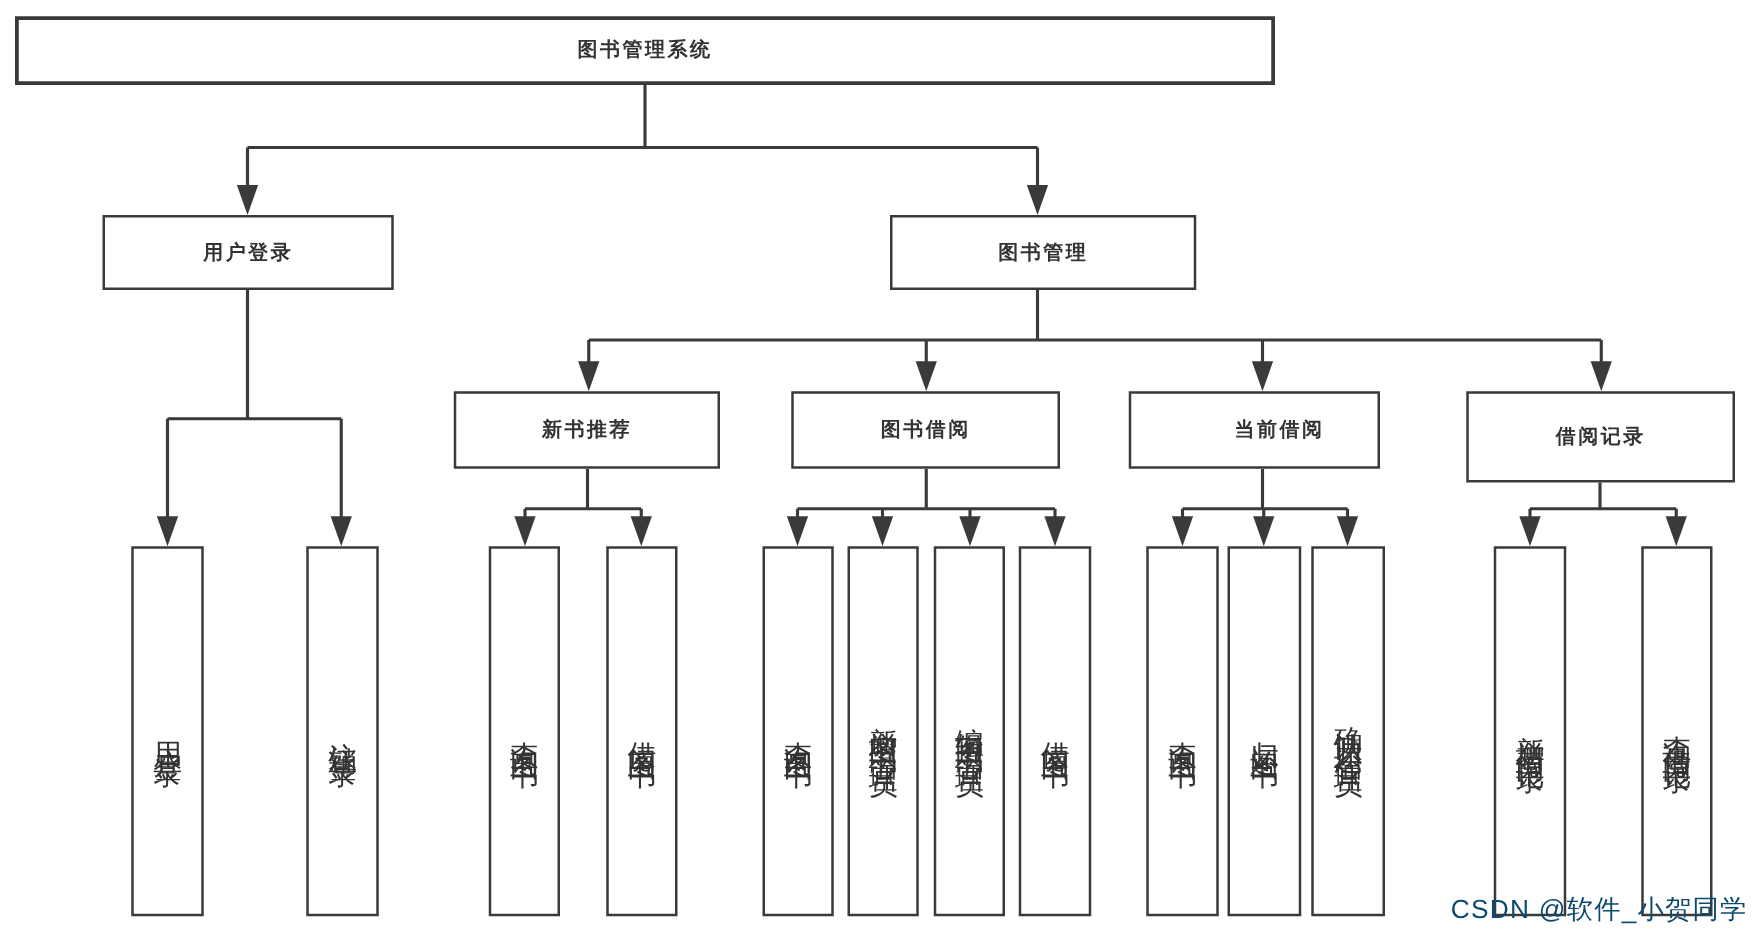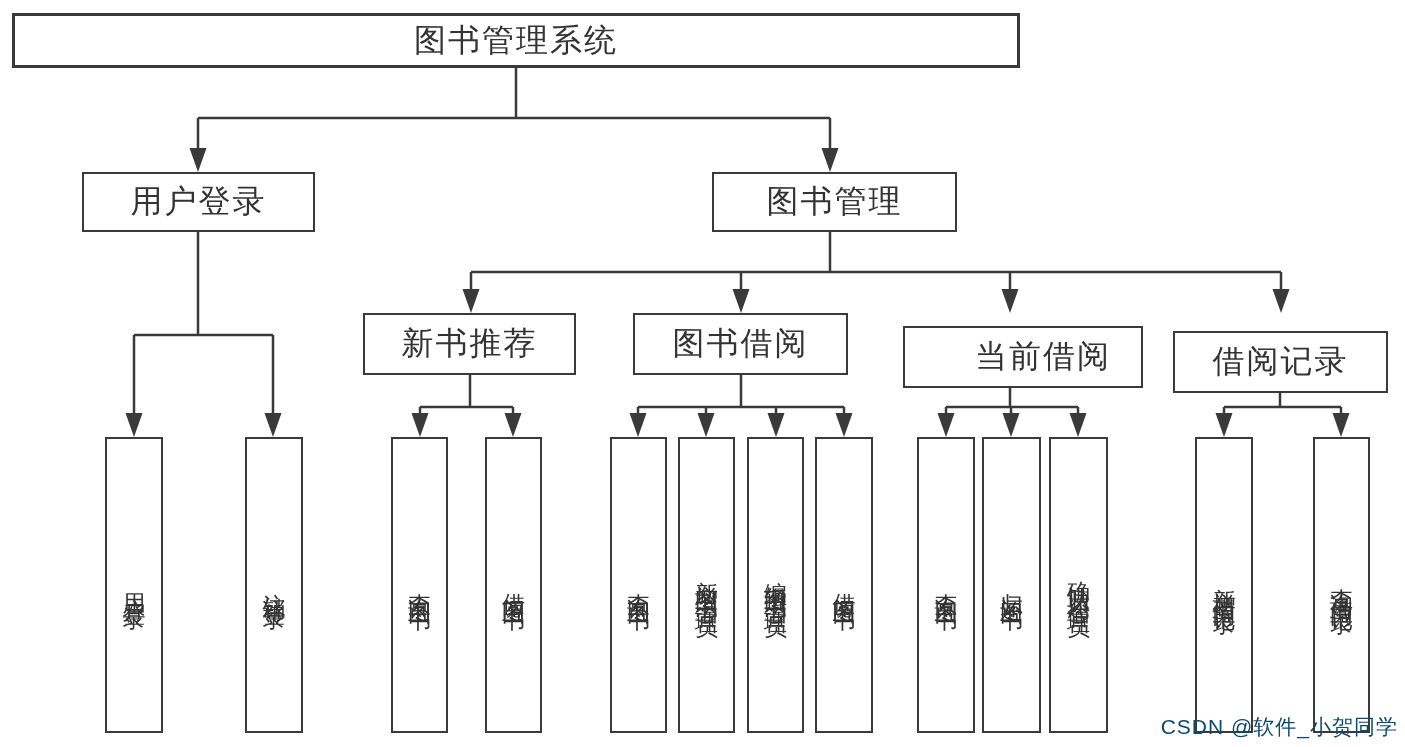--- a/index.html
+++ b/index.html
@@ -21,23 +21,24 @@
     box-sizing: border-box;
     border: 2.5px solid #3a3a3a;
     background: #ffffff;
     display: flex;
     align-items: center;
     justify-content: center;
     color: #333333;
   }
   .root-box { border-width: 3px; }
   .h-label {
-    font-size: 32px;
+    font-size: 16px;
     letter-spacing: 2px;
     white-space: nowrap;
+    font-weight: bold;
   }
   .leaf .v-label {
     writing-mode: vertical-rl;
     font-size: 23px;
     letter-spacing: 5px;
     line-height: 1;
     white-space: nowrap;
   }
   .watermark {
     position: absolute;
@@ -97,24 +98,24 @@
   <div class="box" style="left:712px; top:172px; width:245px; height:60px;">
     <span class="h-label">图书管理</span>
   </div>
 
   <div class="box" style="left:633px; top:313px; width:215px; height:62px;">
     <span class="h-label">图书借阅</span>
   </div>
   <div class="box" style="left:363px; top:313px; width:213px; height:62px;">
     <span class="h-label">新书推荐</span>
   </div>
-  <div class="box" style="left:903px; top:326px; width:240px; height:62px;padding-left:40px;">
+  <div class="box" style="left:903px; top:313px; width:201px; height:62px;padding-left:40px;">
     <span class="h-label">当前借阅</span>
   </div>
-  <div class="box" style="left:1173px; top:331px; width:215px; height:62px;">
+  <div class="box" style="left:1173px; top:313px; width:215px; height:73px;">
     <span class="h-label">借阅记录</span>
   </div>
 
   <div class="box leaf" style="left:105px; top:437px; width:58px; height:296px;">
     <span class="v-label">用户登录</span>
   </div>
   <div class="box leaf" style="left:245px; top:437px; width:58px; height:296px;">
     <span class="v-label">注销登录</span>
   </div>
 

